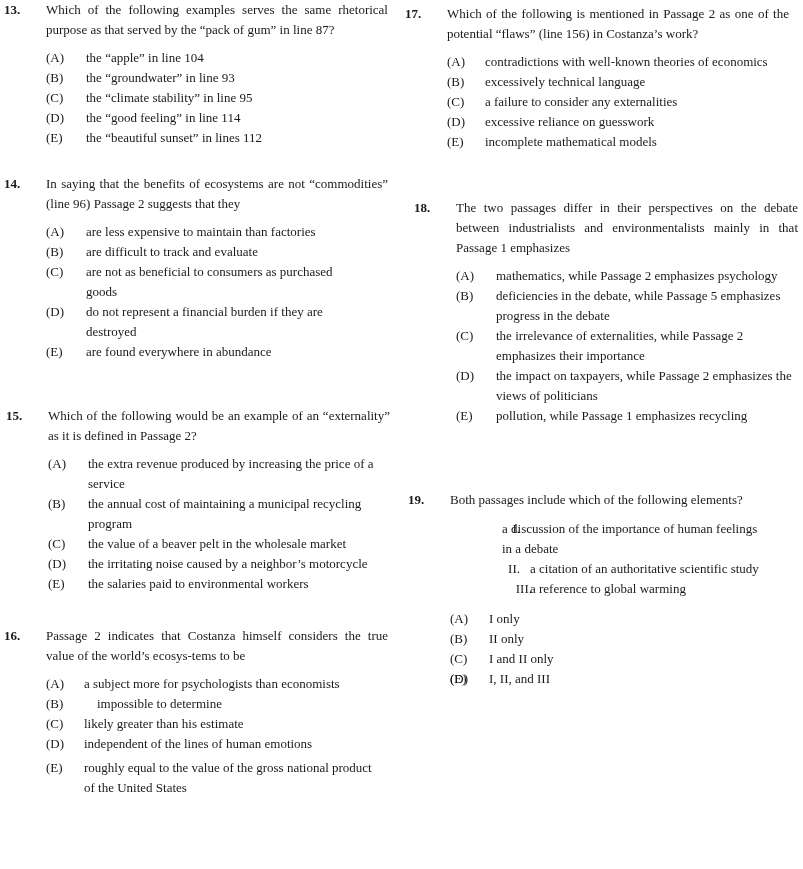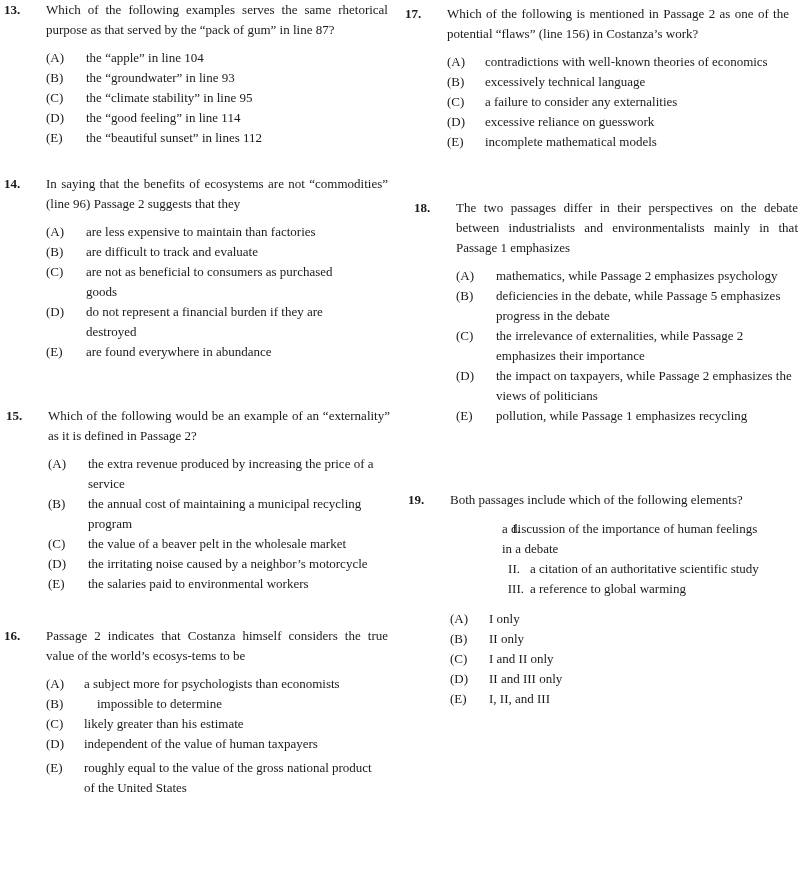--- a/index.html
+++ b/index.html
@@ -122,21 +122,21 @@
     <div class="choice">
         <span class="clabel">(B)</span>
         <span class="ctext" style="margin-left:51px;">impossible to determine</span>
       </div>
     <div class="choice">
         <span class="clabel">(C)</span>
         <span class="ctext" style="margin-left:38px;">likely greater than his estimate</span>
       </div>
     <div class="choice">
         <span class="clabel">(D)</span>
-        <span class="ctext" style="margin-left:38px;">independent of the value of human taxpayers</span>
+        <span class="ctext" style="margin-left:38px;">independent of the lines of human emotions</span>
       </div>
     <div class="choice" style="margin-top:4px;">
         <span class="clabel">(E)</span>
         <span class="ctext" style="margin-left:38px;">roughly equal to the value of the gross national product of the United States</span>
       </div>
   </div>
 </div>
 
 <div class="q" style="left:405px; top:4px; width:384px;">
   <span class="qnum">17.</span>
@@ -198,39 +198,38 @@
   <div class="romans" style="margin-left:42px; margin-top:9px;">
     <div class="roman">
         <span class="rlabel" style="left:0; width:70px;">I.</span>
         <span class="rtext" style="margin-left:52px; width:260px;font-family:Liberation Serif, serif;">a discussion of the importance of human feelings in a debate</span>
       </div>
     <div class="roman">
         <span class="rlabel" style="left:0; width:70px;">II.</span>
         <span class="rtext" style="margin-left:80px; width:240px;">a citation of an authoritative scientific study</span>
       </div>
     <div class="roman">
-        <span class="rlabel" style="left:4px; width:70px;">III.</span>
+        <span class="rlabel" style="left:12px; width:70px;">III.</span>
         <span class="rtext" style="margin-left:80px; width:260px;">a reference to global warming</span>
       </div>
   </div>
   <div class="choices" style="margin-left:42px; margin-top:10px;">
     <div class="choice">
         <span class="clabel">(A)</span>
         <span class="ctext" style="margin-left:39px;">I only</span>
       </div>
     <div class="choice">
         <span class="clabel">(B)</span>
         <span class="ctext" style="margin-left:39px;">II only</span>
       </div>
     <div class="choice">
         <span class="clabel">(C)</span>
         <span class="ctext" style="margin-left:39px;">I and II only</span>
       </div>
     <div class="choice">
         <span class="clabel">(D)</span>
-        <span class="ctext" style="margin-left:39px;">II and III only</span>
       </div>
     <div class="choice">
         <span class="clabel">(E)</span>
         <span class="ctext" style="margin-left:39px;">I, II, and III</span>
       </div>
   </div>
 </div>
 
 </body></html>

